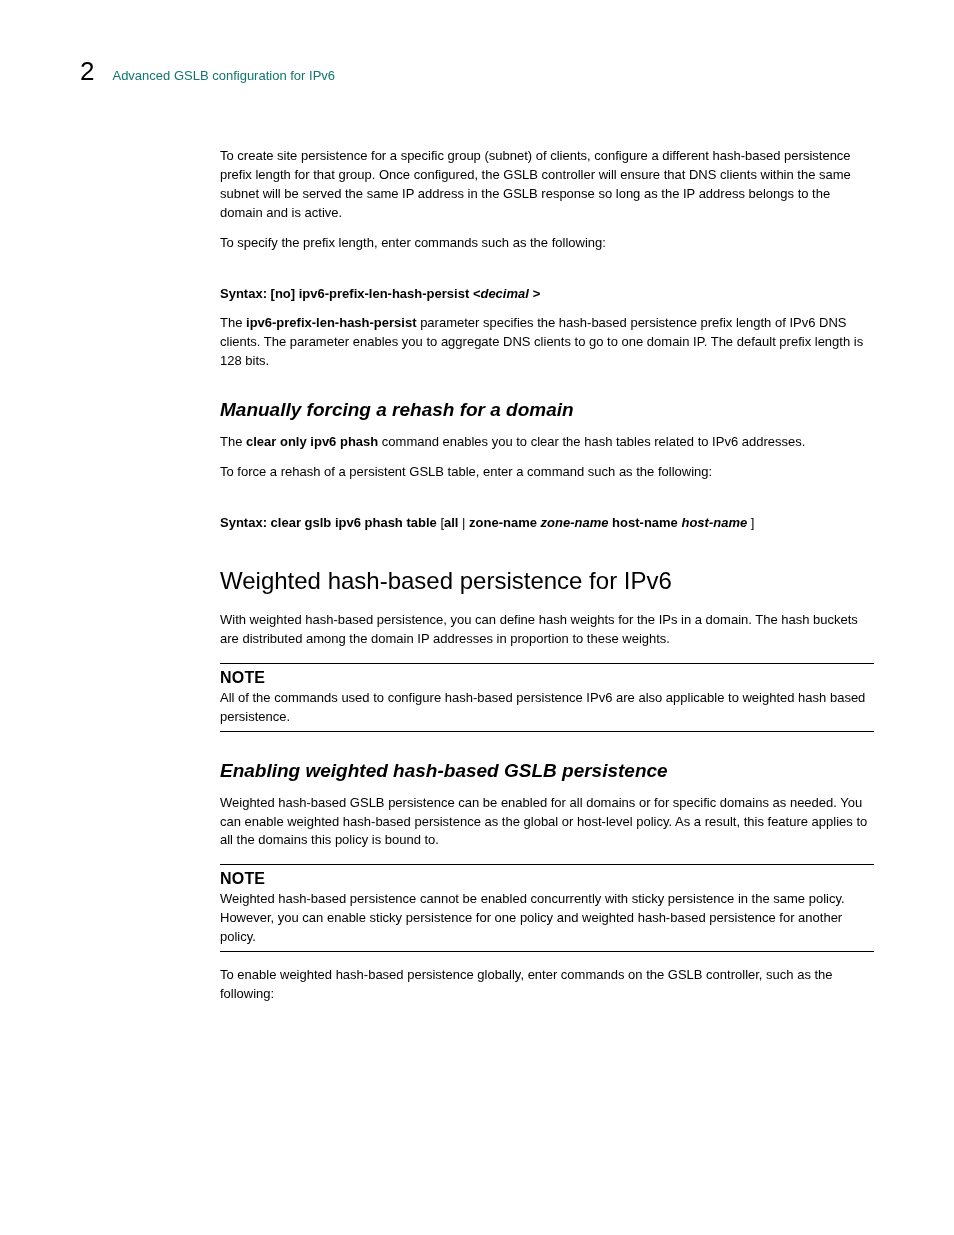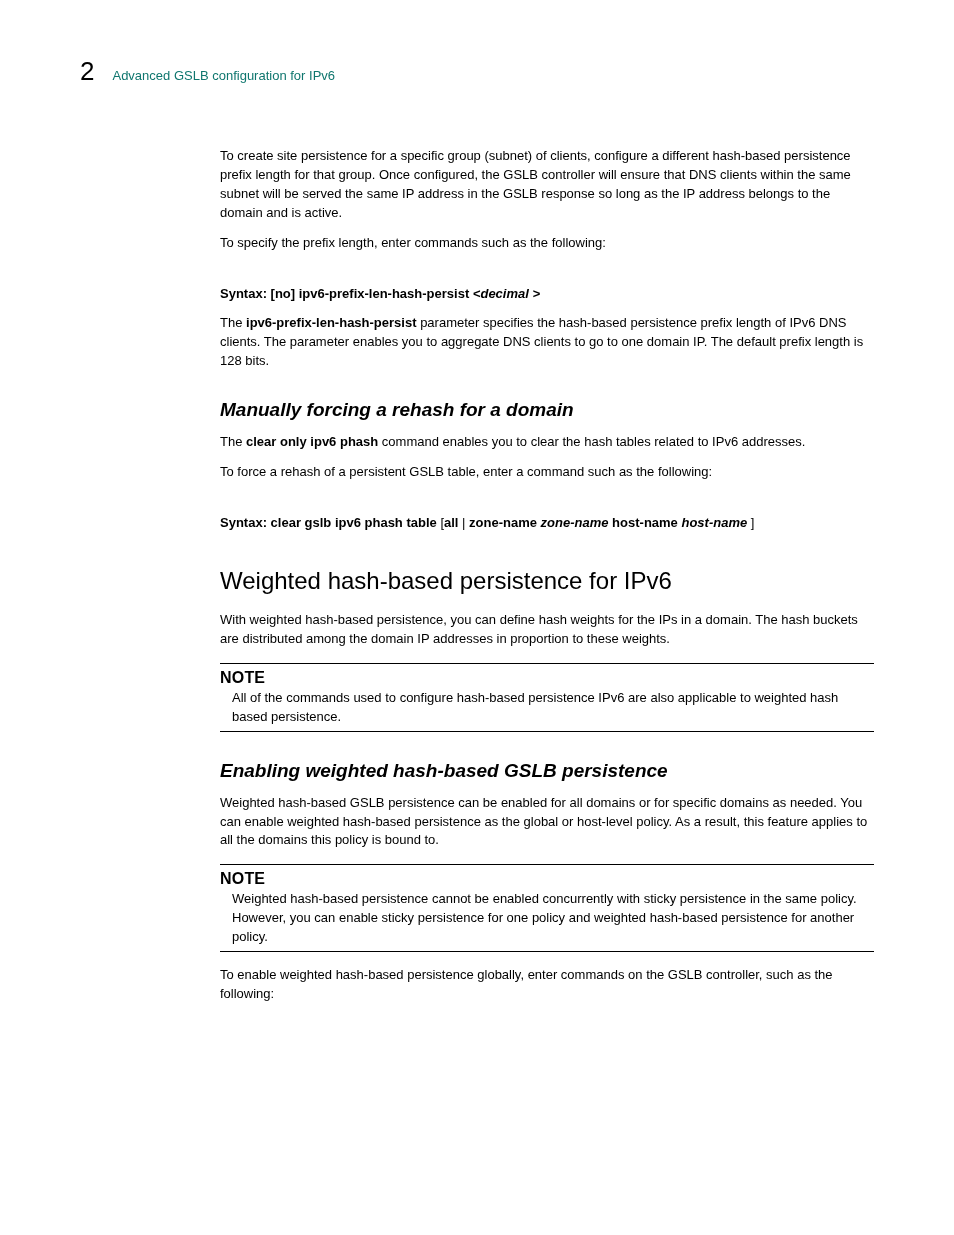--- a/index.html
+++ b/index.html
@@ -68,21 +68,21 @@
   }
   .note-label {
     font-weight: bold;
     font-size: 16px;
     letter-spacing: 0.2px;
     margin: 2px 0 0 0;
   }
   .note-body {
     font-size: 13px;
     line-height: 1.45;
-    margin: 0 0 4px 12px;
+    margin: 0 0 4px 0;
   }
   .note-rule-bottom {
     border-bottom: 1px solid #000;
   }
   .mono-ish {
     font-family: Arial, Helvetica, sans-serif;
   }
 </style>
 </head>
 <body>

